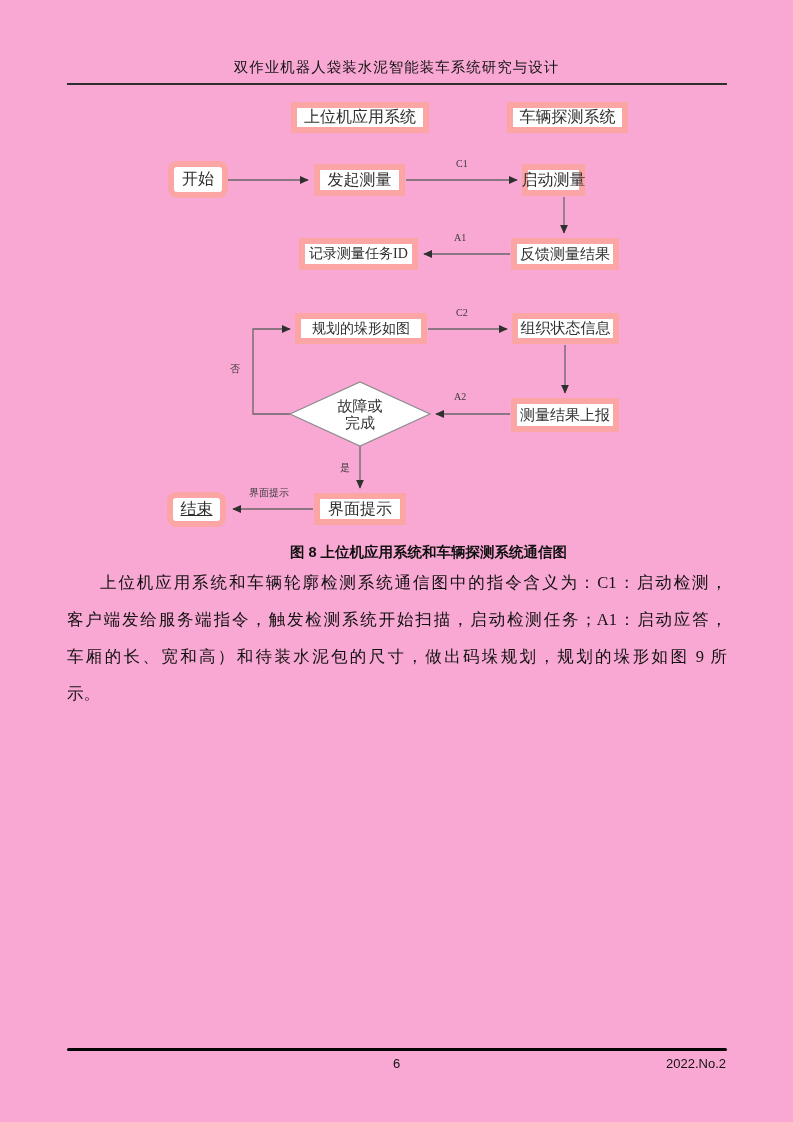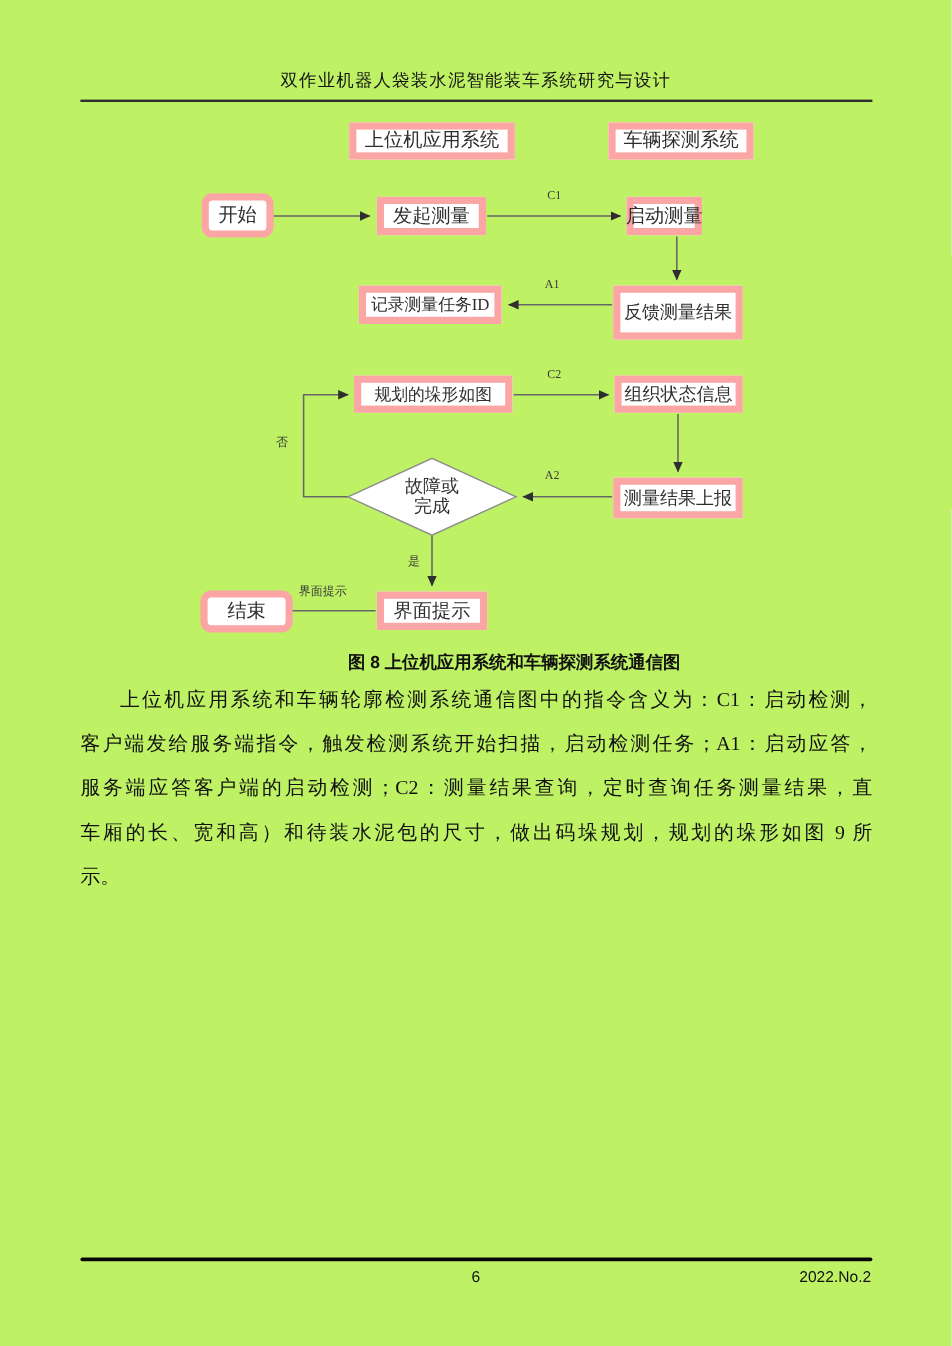--- a/index.html
+++ b/index.html
@@ -1,17 +1,17 @@
 <!DOCTYPE html>
 <html><head>
 <meta charset="utf-8">
 <style>
   html,body{margin:0;padding:0;background:#e9e9e9;}
   .page{
-    position:relative;width:793px;height:1122px;background:#bef264;
+    position:relative;width:793px;height:1122px;background:#f9a8d4;
     margin:0 auto;overflow:hidden;
     font-family:"Liberation Serif","DejaVu Serif",serif;color:#1c1c1c;
   }
   
   .header-title{
     position:absolute;top:58px;left:0;width:100%;text-align:center;
     font-size:14.5px;letter-spacing:1px;color:#141414;
   }
   .header-rule{position:absolute;top:83px;left:67px;width:660px;height:2px;background:#2e2e2e;}
   
@@ -83,45 +83,44 @@
     </g>
   </svg>
 
   <div class="node lane" style="left:291px;top:102px;width:138px;height:31px;">上位机应用系统</div>
   <div class="node lane" style="left:507px;top:102px;width:121px;height:31px;">车辆探测系统</div>
 
   <div class="node rounded" style="left:168px;top:161px;width:60px;height:37px;font-size:16px;">开始</div>
   <div class="node" style="left:314px;top:164px;width:91px;height:32px;font-size:16px;">发起测量</div>
   <div class="node" style="left:522px;top:164px;width:63px;height:32px;font-size:16px;">启动测量</div>
   <div class="node" style="left:299px;top:238px;width:119px;height:32px;font-size:14px;">记录测量任务ID</div>
-  <div class="node" style="left:511px;top:238px;width:108px;height:45px;">反馈测量结果</div>
+  <div class="node" style="left:511px;top:238px;width:108px;height:32px;">反馈测量结果</div>
   <div class="node" style="left:295px;top:313px;width:132px;height:31px;font-size:14px;">规划的垛形如图</div>
   <div class="node" style="left:512px;top:313px;width:107px;height:31px;">组织状态信息</div>
   <div class="node" style="left:511px;top:398px;width:108px;height:34px;">测量结果上报</div>
   <div class="decision-text">
     <div>故障或</div>
     <div>完成</div>
   </div>
   <div class="node" style="left:314px;top:493px;width:92px;height:32px;font-size:16px;">界面提示</div>
-  <div class="node rounded" style="left:167px;top:492px;width:77px;height:35px;font-size:16px;">结束</div>
+  <div class="node rounded" style="left:167px;top:492px;width:59px;height:35px;font-size:16px;text-decoration:underline;">结束</div>
 
   <div class="edge-label" style="left:456px;top:158px;width:24px;">C1</div>
   <div class="edge-label" style="left:454px;top:232px;width:24px;">A1</div>
   <div class="edge-label" style="left:456px;top:307px;width:24px;">C2</div>
   <div class="edge-label" style="left:454px;top:391px;width:24px;">A2</div>
   <div class="edge-label" style="left:230px;top:362px;width:18px;">否</div>
   <div class="edge-label" style="left:340px;top:461px;width:18px;">是</div>
   <div class="edge-label" style="left:249px;top:486px;width:64px;">界面提示</div>
 
   <div class="caption">图 8 上位机应用系统和车辆探测系统通信图</div>
 
   <div class="body-block">
     <div class="tline indent">上位机应用系统和车辆轮廓检测系统通信图中的指令含义为：C1：启动检测，</div>
     <div class="tline">客户端发给服务端指令，触发检测系统开始扫描，启动检测任务；A1：启动应答，</div>
-    <div class="tline">服务端应答客户端的启动检测；C2：测量结果查询，定时查询任务测量结果，直</div>
     <div class="tline">车厢的长、宽和高）和待装水泥包的尺寸，做出码垛规划，规划的垛形如图 9 所</div>
     <div class="tline last">示。</div>
   </div>
 
   <div class="footer-rule"></div>
   <div class="footer-page">6</div>
   <div class="footer-issue">2022.No.2</div>
 
 </div>
 

